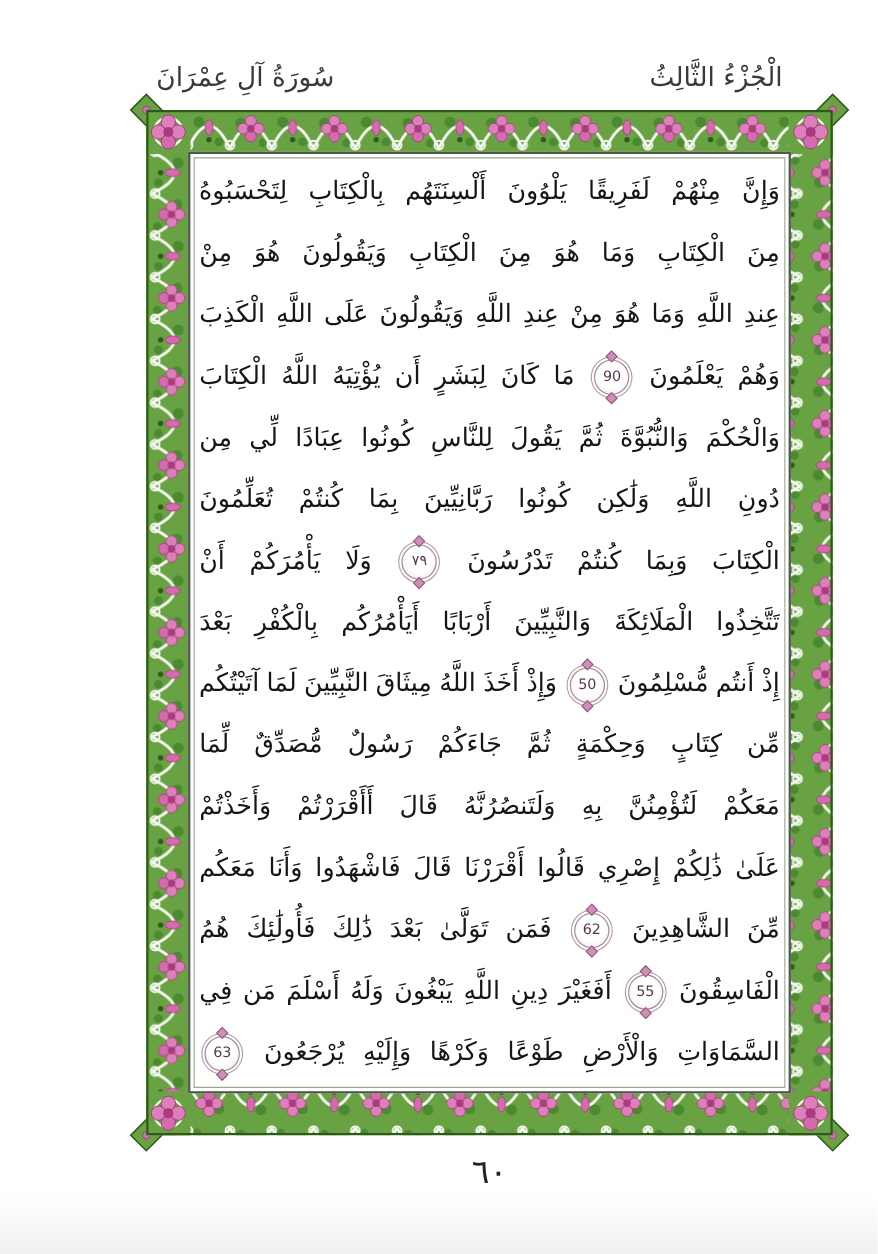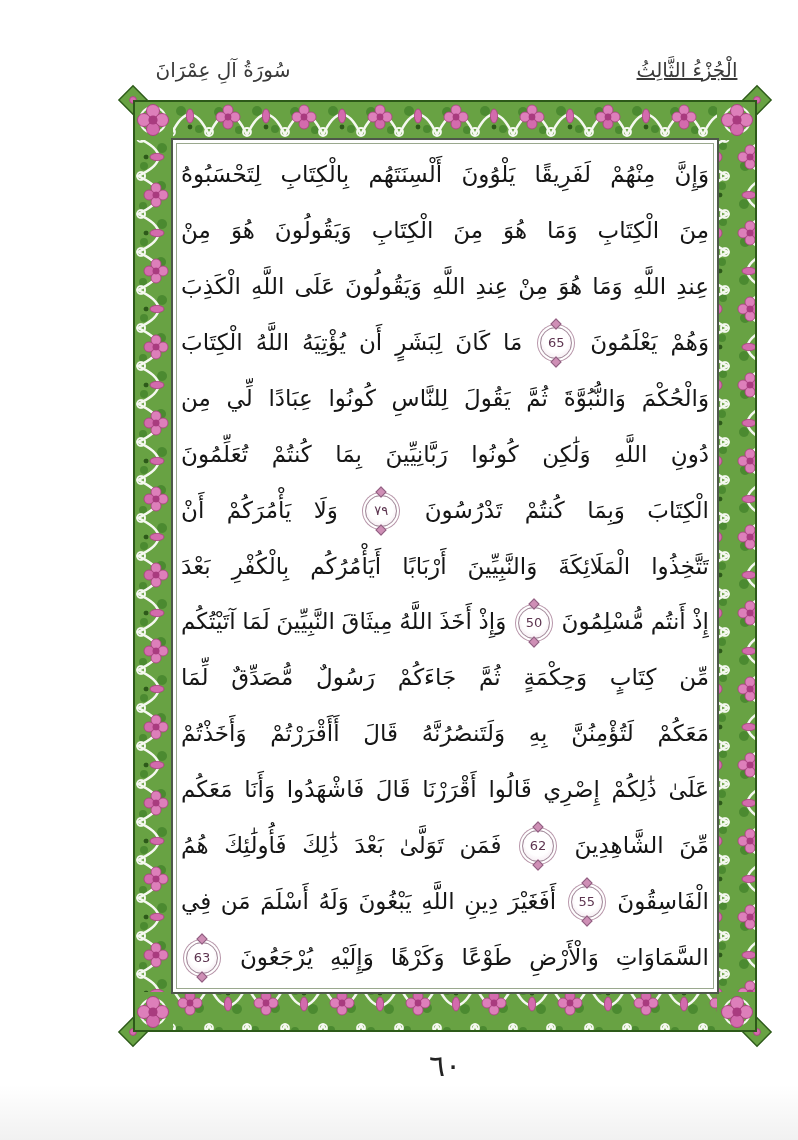--- a/index.html
+++ b/index.html
@@ -3,24 +3,24 @@
 <meta charset="utf-8">
 <style>
   html,body{margin:0;padding:0;background:#ffffff;}
   .screen{
     position:relative;width:798px;height:1140px;background:#ffffff;
     font-family:"DejaVu Sans", sans-serif;overflow:hidden;color:#1c1c1c;
   }
   
   .hdr{
     position:absolute;top:48px;height:44px;display:flex;align-items:center;
-    direction:rtl;font-size:20px;color:#3a3a3a;letter-spacing:.5px;
+    direction:rtl;font-size:24px;color:#3a3a3a;letter-spacing:.5px;
   }
   .hdr.surah{left:138px;width:170px;justify-content:center;}
-  .hdr.juz{left:612px;width:150px;justify-content:center;text-decoration:underline;}
+  .hdr.juz{left:576px;width:150px;justify-content:center;}
   
   .border-wrap{position:absolute;left:133px;top:100px;width:624px;height:932px;}
   
   .text-frame{
     position:absolute;left:171px;top:138px;width:548px;height:856px;
     box-sizing:border-box;background:#ffffff;
     border:2px solid #4e584a;
     box-shadow: inset 0 0 0 3px #ffffff, inset 0 0 0 4px #9aa88e;
   }
   .quran-text-block{
@@ -169,21 +169,21 @@
           <span class="word">عِندِ</span>
           <span class="word">اللَّهِ</span>
           <span class="word">وَيَقُولُونَ</span>
           <span class="word">عَلَى</span>
           <span class="word">اللَّهِ</span>
           <span class="word">الْكَذِبَ</span>
         </div>
         <div class="quran-line">
           <span class="word">وَهُمْ</span>
           <span class="word">يَعْلَمُونَ</span>
-          <span class="verse-medallion">65</span>
+          <span class="verse-medallion">90</span>
           <span class="word">مَا</span>
           <span class="word">كَانَ</span>
           <span class="word">لِبَشَرٍ</span>
           <span class="word">أَن</span>
           <span class="word">يُؤْتِيَهُ</span>
           <span class="word">اللَّهُ</span>
           <span class="word">الْكِتَابَ</span>
         </div>
         <div class="quran-line">
           <span class="word">وَالْحُكْمَ</span>

